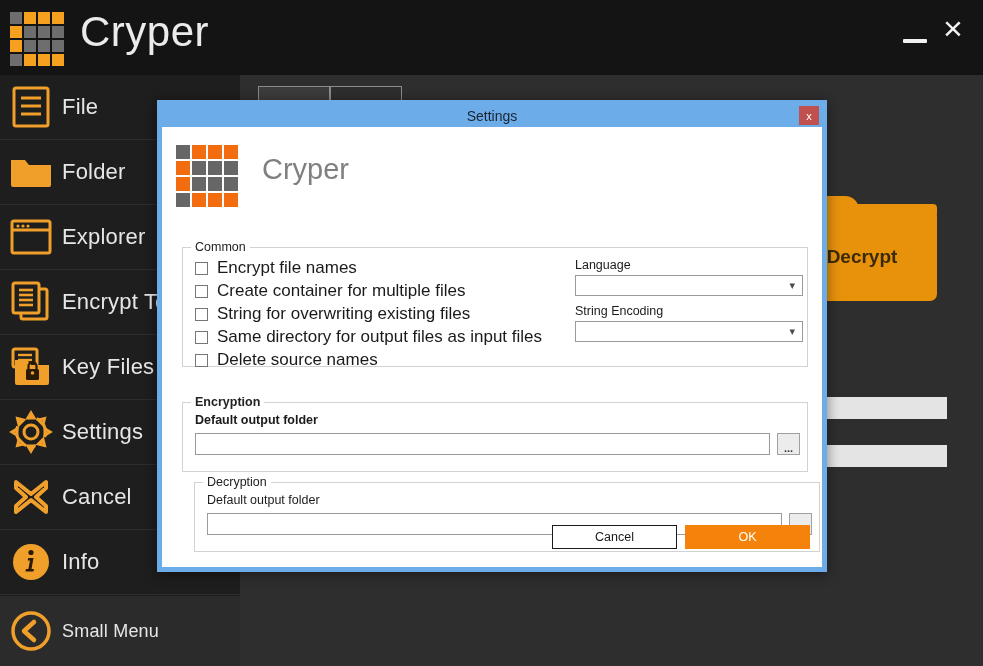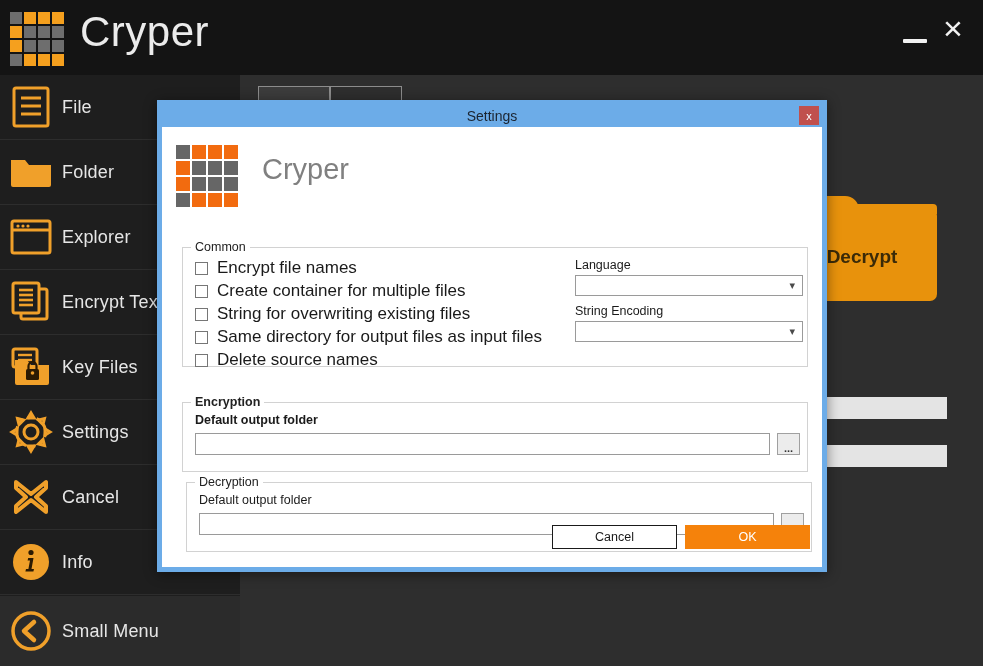--- a/index.html
+++ b/index.html
@@ -45,21 +45,21 @@
   }
   .side-item {
     position: relative; height: 65px; display: flex; align-items: center;
     border-bottom: 1px solid #2d2d2d; cursor: pointer; background: #1e1e1e;
   }
   .side-icon {
     width: 62px; min-width: 62px; height: 65px;
     display: flex; align-items: center; justify-content: center;
   }
   .side-label {
-    font-size: 18px; color: #e6e6e6; white-space: nowrap; letter-spacing: 0.2px;
+    font-size: 22px; color: #e6e6e6; white-space: nowrap; letter-spacing: 0.2px;
   }
   .small-menu {
     position: absolute; left: 0; bottom: 0; width: 240px; height: 70px;
     background: #2b2b2b; display: flex; align-items: center; cursor: pointer;
   }
   .small-menu .side-label { font-size: 18px; }
 
   
   .main {
     position: absolute; left: 240px; top: 75px; width: 743px; height: 591px;
@@ -131,21 +131,21 @@
 
   .groupbox {
     position: absolute; border: 1px solid #d2d2d2;
   }
   .gb-legend {
     position: absolute; top: -8px; left: 8px; background: #fff;
     padding: 0 4px; font-size: 12.5px; color: #222;
   }
   .gb-common { left: 20px; top: 120px; width: 626px; height: 120px; }
   .gb-enc    { left: 20px; top: 275px; width: 626px; height: 70px; font-weight: bold; }
-  .gb-dec    { left: 24px; top: 355px; width: 626px; height: 70px; }
+  .gb-dec    { left: 32px; top: 355px; width: 626px; height: 70px; }
 
   .cb-row {
     position: absolute; left: 12px; display: flex; align-items: center;
   }
   .cb-box {
     width: 13px; height: 13px; border: 1px solid #767676; background: #fff;
     margin-right: 9px; cursor: pointer;
   }
   .cb-label { font-size: 17px; color: #1a1a1a; white-space: nowrap; }
 

